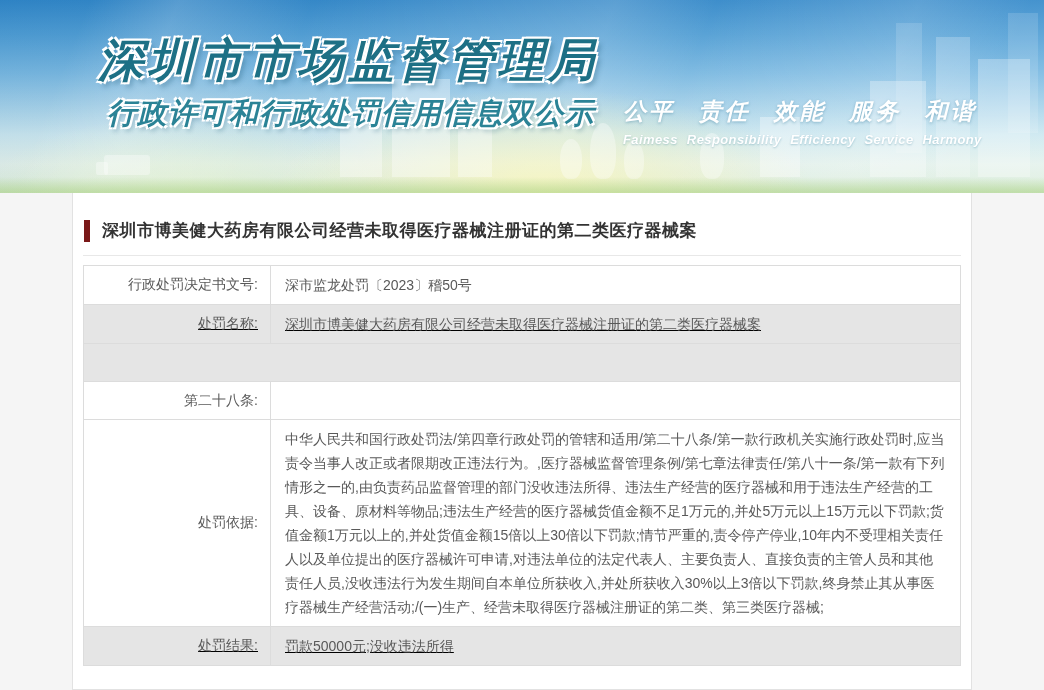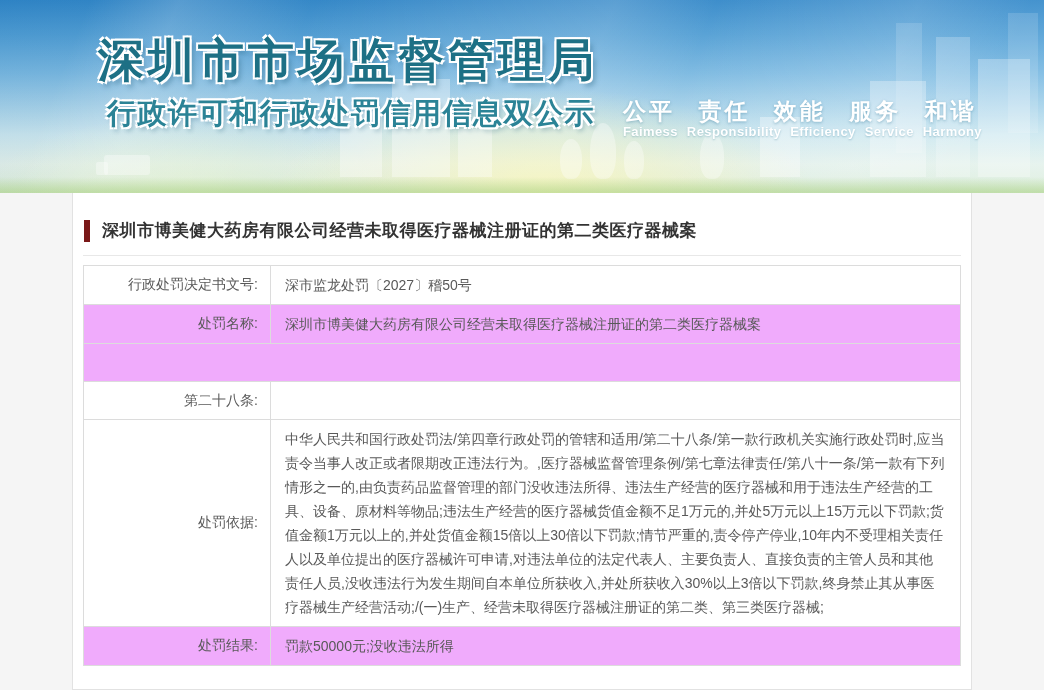--- a/index.html
+++ b/index.html
@@ -8,20 +8,21 @@
     background: #f5f5f5;
     font-family: "Liberation Sans", "DejaVu Sans", sans-serif;
   }
 
   
   .banner {
     position: relative; width: 1044px; height: 193px; overflow: hidden;
     background: linear-gradient(to bottom,
       #3087c9 0%, #4f9ed5 18%, #79b9e2 38%, #a5d2ea 55%,
       #cce8f0 70%, #e4f2ec 85%, #dceedb 100%);
+    font-style: italic;
   }
   .banner::before {
     content: ""; position: absolute; inset: 0;
     background:
       radial-gradient(ellipse 420px 170px at 52% 103%, rgba(255,248,180,0.75), rgba(255,248,180,0) 65%),
       radial-gradient(ellipse 300px 120px at 18% 103%, rgba(235,248,205,0.55), rgba(235,248,205,0) 70%),
       linear-gradient(112deg, rgba(255,255,255,0) 8%, rgba(255,255,255,0.18) 16%, rgba(255,255,255,0) 28%,
                       rgba(255,255,255,0.16) 55%, rgba(255,255,255,0) 64%, rgba(255,255,255,0.14) 82%, rgba(255,255,255,0) 92%),
       linear-gradient(to right, rgba(10,50,100,0.05), rgba(255,255,255,0.10));
   }
@@ -41,21 +42,21 @@
                  3px 4px 4px rgba(20, 80, 110, 0.30);
     white-space: nowrap; z-index: 3;
   }
   .slogan-cn {
     position: absolute; left: 623px; top: 96px;
     font-size: 23px; font-weight: bold; color: #ffffff;
     letter-spacing: 3px; word-spacing: 14px; white-space: nowrap;
     text-shadow: 0 1px 3px rgba(50, 120, 150, 0.45); z-index: 3; text-align: center;
   }
   .slogan-en {
-    position: absolute; left: 623px; top: 124px;
+    position: absolute; left: 623px; top: 132px;
     font-size: 13px; font-weight: bold; color: #ffffff;
     letter-spacing: 0.4px; word-spacing: 5px; white-space: nowrap;
     text-shadow: 0 1px 2px rgba(50, 120, 150, 0.35); z-index: 3;
   }
   .skyline { position: absolute; inset: 0; z-index: 1; }
   .skyline span { position: absolute; background: rgba(255,255,255,0.35); }
   .sky-win {
     background-image:
       repeating-linear-gradient(to right, rgba(255,255,255,0.55) 0 5px, rgba(255,255,255,0) 5px 10px),
       repeating-linear-gradient(to bottom, rgba(255,255,255,0.55) 0 4px, rgba(255,255,255,0) 4px 9px);
@@ -73,21 +74,21 @@
     min-height: 497px; padding: 26px 10px 20px 10px;
   }
   .case-title-row { display: flex; align-items: center; padding-left: 1px; }
   .accent-bar { width: 6px; height: 22px; background: #7a1818; margin-right: 12px; flex: none; }
   .case-title { font-size: 17px; font-weight: 600; color: #333; letter-spacing: 0.5px; }
   .title-divider { border-bottom: 1px solid #e8e8e8; margin: 13px 0 9px 0; }
 
   .info-table { border: 1px solid #dcdcdc; }
   .row { display: flex; min-height: 38px; background: #fff; }
   .row + .row { border-top: 1px solid #dcdcdc; }
-  .row.shade { background: #f0abfc; }
+  .row.shade { background: #e5e5e5; text-decoration: underline; }
   .cell-label {
     width: 187px; flex: none; border-right: 1px solid #dcdcdc;
     display: flex; align-items: center; justify-content: flex-end;
     padding: 7px 12px 7px 6px; font-size: 14px; color: #595959; 
   }
   .cell-value {
     flex: 1; display: flex; align-items: center;
     padding: 7px 14px; font-size: 14px; color: #595959; line-height: 24px;
     word-break: break-all;
   }
@@ -130,21 +131,21 @@
   <div class="case-title-row">
     <span class="accent-bar"></span>
     <span class="case-title">深圳市博美健大药房有限公司经营未取得医疗器械注册证的第二类医疗器械案</span>
   </div>
   <div class="title-divider"></div>
 
   <div class="info-table">
 
     <div class="row">
       <div class="cell-label">行政处罚决定书文号:</div>
-      <div class="cell-value">深市监龙处罚〔2027〕稽50号</div>
+      <div class="cell-value">深市监龙处罚〔2023〕稽50号</div>
     </div>
 
     <div class="row shade">
       <div class="cell-label">处罚名称:</div>
       <div class="cell-value">深圳市博美健大药房有限公司经营未取得医疗器械注册证的第二类医疗器械案</div>
     </div>
 
 
     <div class="row shade">
       <div class="cell-value"></div>

